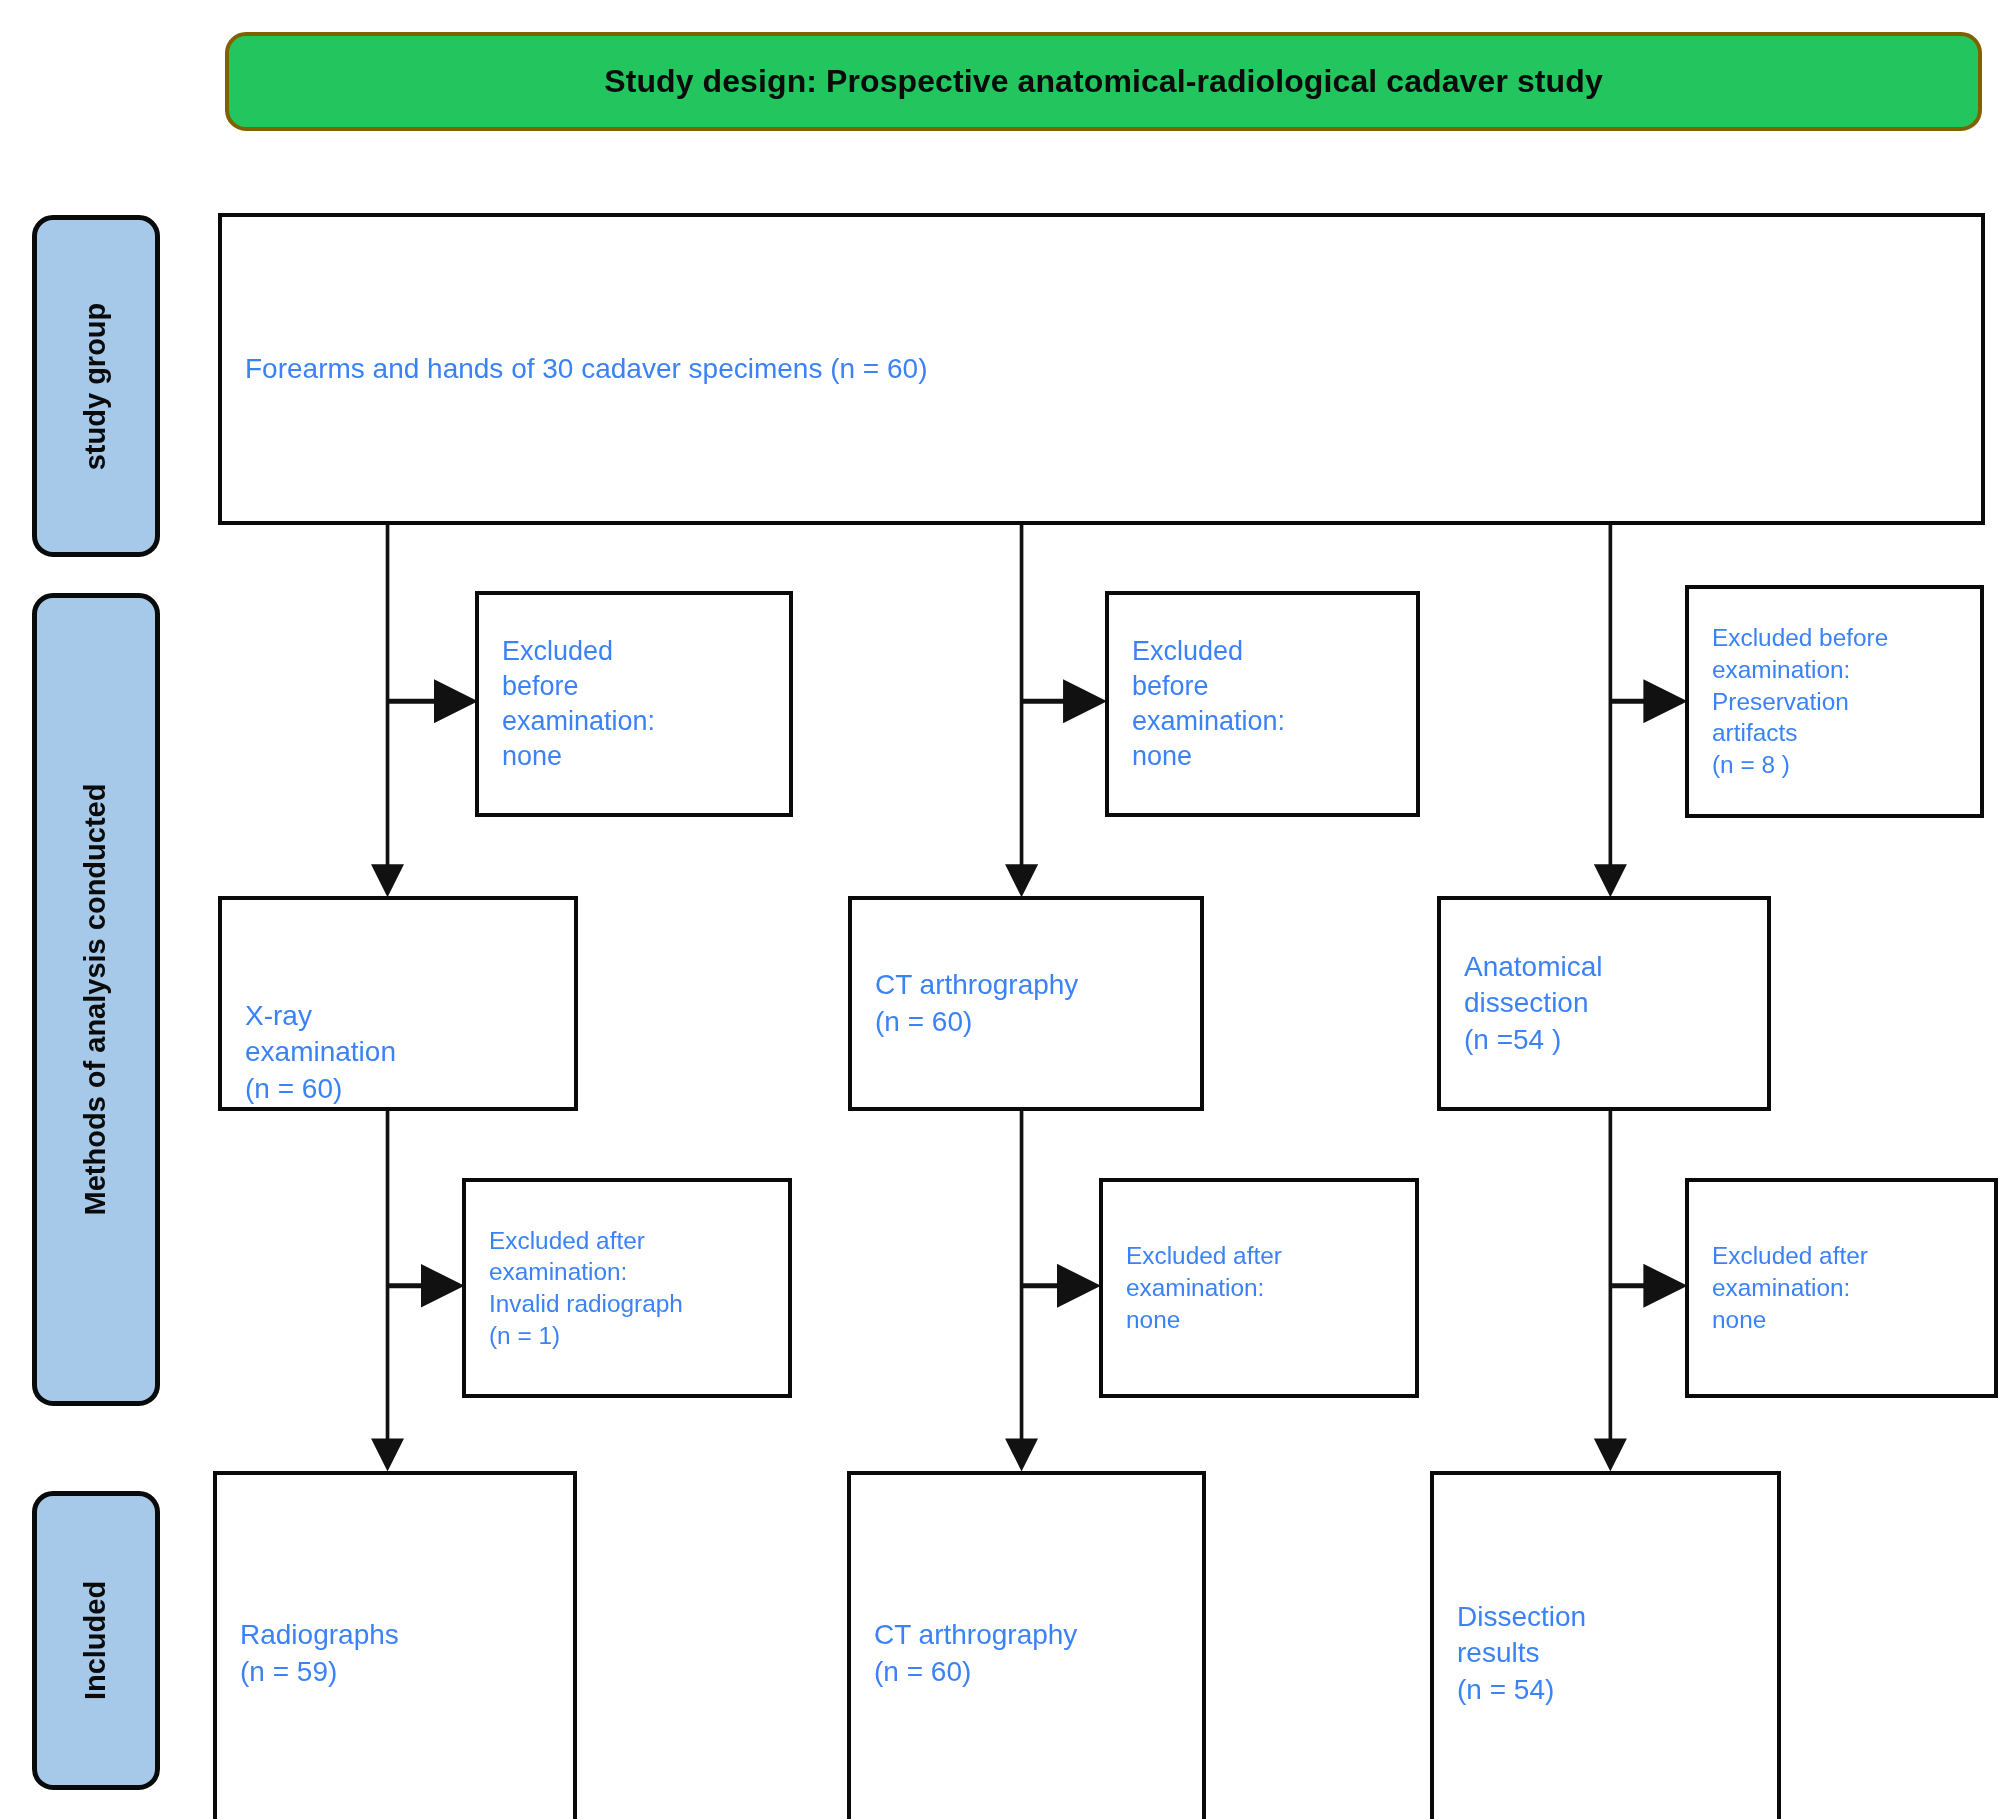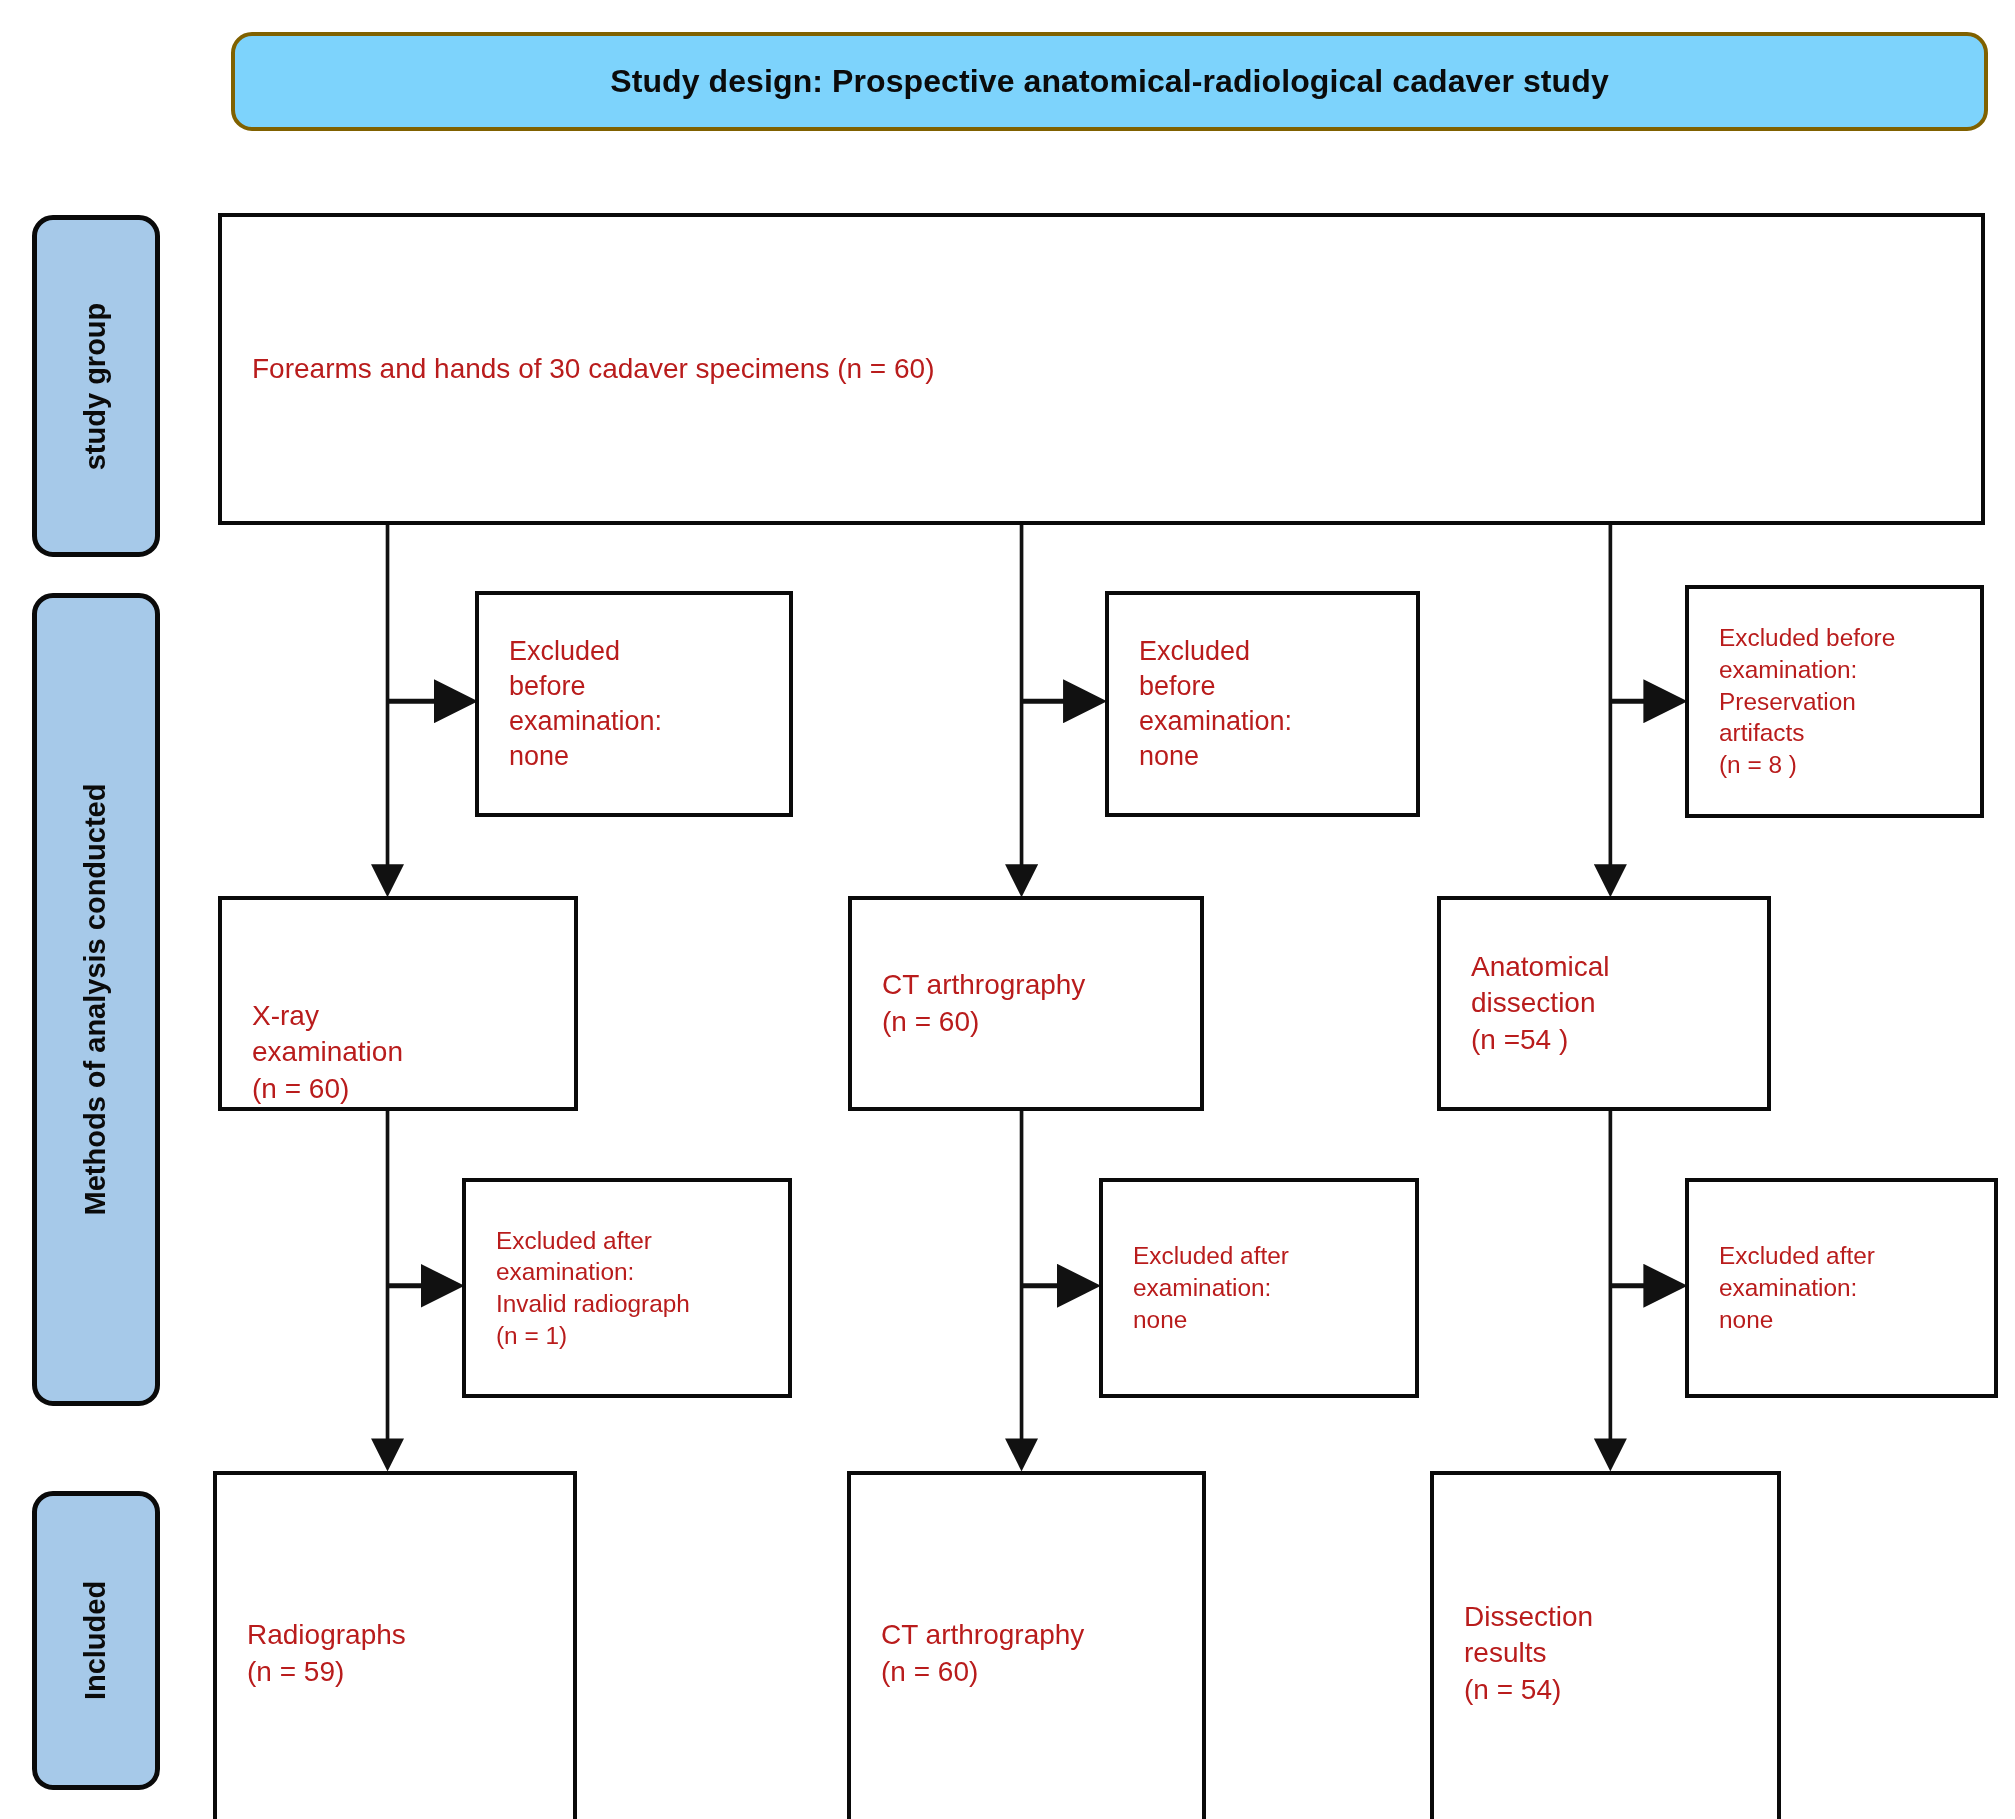--- a/index.html
+++ b/index.html
@@ -14,25 +14,25 @@
     position: relative;
     width: 2015px;
     height: 1819px;
     background: #ffffff;
     overflow: hidden;
   }
 
   
   .title-banner {
     position: absolute;
-    left: 231px;
+    left: 225px;
     top: 32px;
     width: 1757px;
     height: 99px;
-    background: #7dd3fc;
+    background: #22c55e;
     border: 4.3px solid #806100;
     border-radius: 21px;
     box-sizing: border-box;
     display: flex;
     align-items: center;
     justify-content: center;
   }
   .title-banner .title-text {
     font-size: 32px;
     font-weight: bold;
@@ -66,22 +66,22 @@
   
   .flow-box {
     position: absolute;
     background: #ffffff;
     border: 4.3px solid #0a0a0a;
     box-sizing: border-box;
     display: flex;
     align-items: center;
   }
   .flow-box .box-text {
-    color: #b91c1c;
-    padding: 0 30px;
+    color: #3b82f6;
+    padding: 0 23px;
     line-height: 1.30;
     white-space: pre-line;
   }
 
   
   #box-study-group { left: 218px; top: 213px; width: 1767px; height: 109px; }
   #box-study-group { height: 109px; }
   #box-study-group .box-text { font-size: 28px; }
 
   

